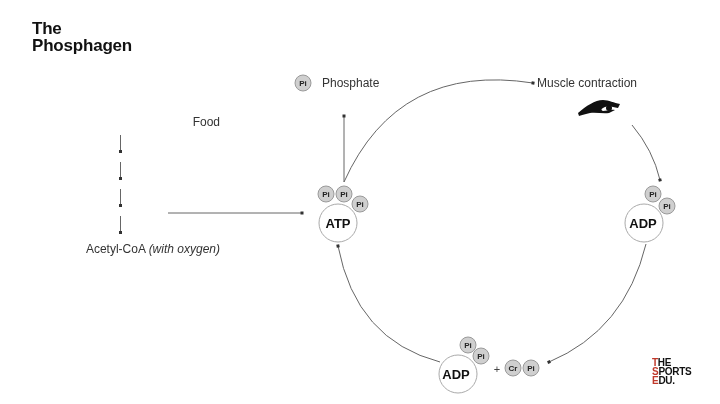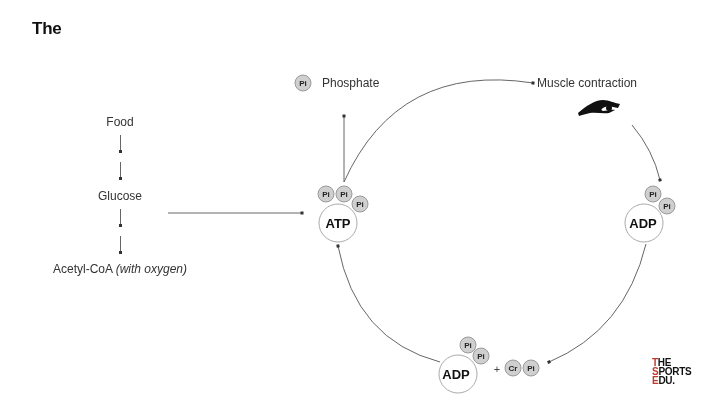--- a/index.html
+++ b/index.html
@@ -1,42 +1,42 @@
 <!DOCTYPE html>
 <html><head>
 <meta charset="utf-8">
 <style>
   html, body { margin:0; padding:0; background:#ffffff; }
   body { width:720px; height:404px; position:relative; overflow:hidden; font-family:"Liberation Sans", sans-serif; color:#222; }
   .title { position:absolute; left:32px; top:20px; font-weight:bold; font-size:17px; line-height:17px; color:#111; letter-spacing:-0.2px; }
   .title div { margin:0; }
-  .flow { position:absolute; left:20px; top:112px; width:200px; text-align:center; font-size:12px; color:#333; }
+  .flow { position:absolute; left:20px; top:112px; width:200px; text-align:right; font-size:12px; color:#333; }
   .flow .step { height:20px; line-height:20px; }
   .flow .arr { height:27px; position:relative; }
   .flow .arr::before { content:""; position:absolute; left:50%; top:3px; width:1px; height:17px; background:#666; }
   .flow .arr::after { content:""; position:absolute; left:calc(50% - 1px); top:18px; width:3px; height:3px; background:#333; }
   .flow .final { line-height:15px; margin-top:2px; }
   .flow i { font-style:italic; }
   svg { position:absolute; left:0; top:0; }
   .lbl { font-family:"Liberation Sans", sans-serif; }
   .logo { position:absolute; left:652px; top:358px; font-family:"Liberation Sans", sans-serif; font-weight:bold; font-size:10px; line-height:9px; color:#111; letter-spacing:-0.3px; }
   .logo .red { color:#c0392b; }
 </style>
 </head>
 <body>
 
 <div class="title">
   <div>The</div>
+  <div>Phosphagen</div>
 </div>
 
 <div class="flow">
   <div class="step">Food</div>
   <div class="arr"></div>
   <div class="arr"></div>
-  <div class="step">Glucose</div>
   <div class="arr"></div>
   <div class="arr"></div>
   <div class="final">
     <div><span>Acetyl-CoA </span><i>(with oxygen)</i></div>
   </div>
 </div>
 
 <svg width="720" height="404" viewBox="0 0 720 404">
   <defs>
     <marker id="dot" markerWidth="4" markerHeight="4" refX="2" refY="2" orient="auto">

